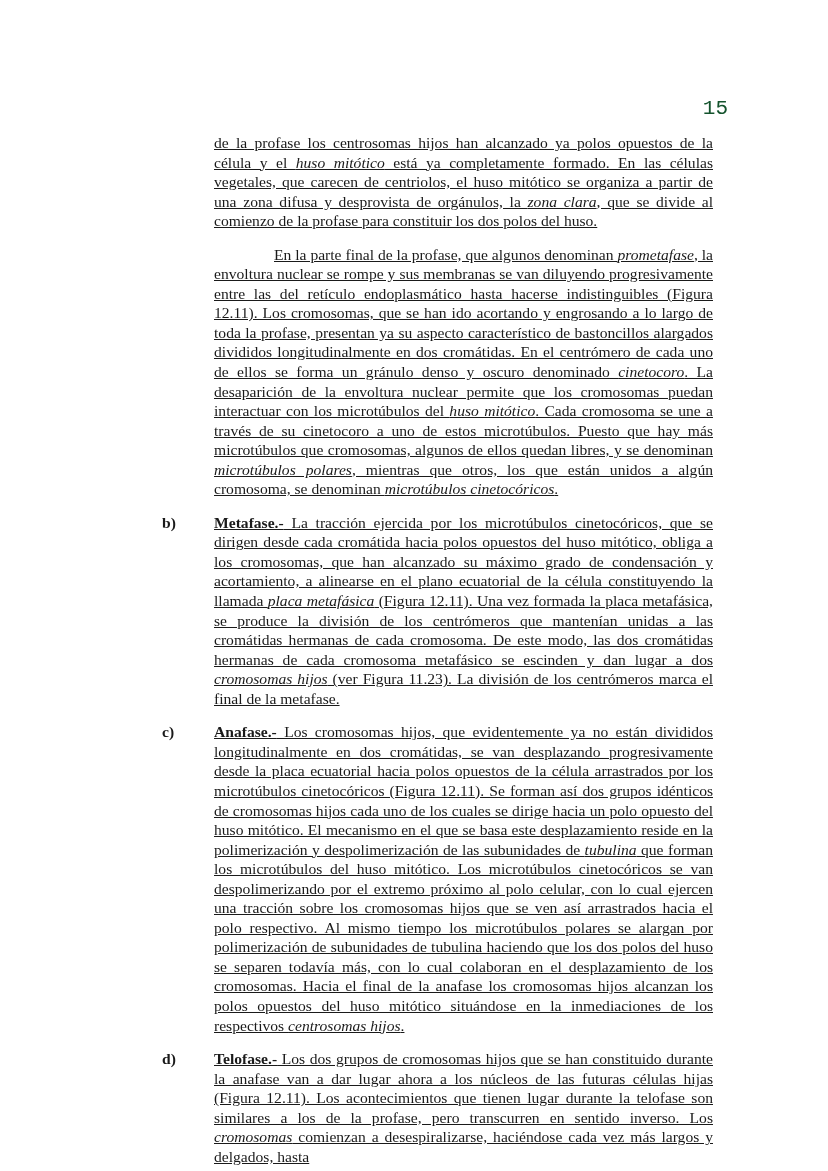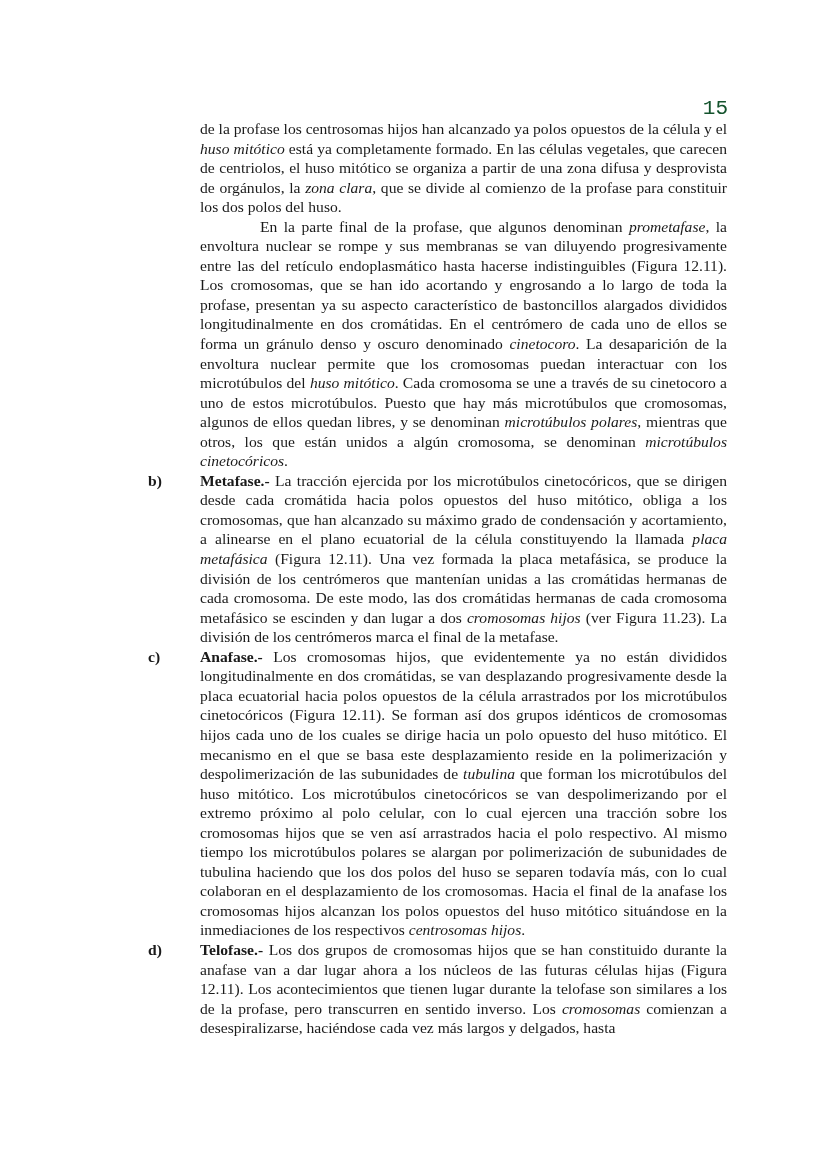--- a/index.html
+++ b/index.html
@@ -2,21 +2,21 @@
 <html><head>
 <meta charset="utf-8">
 <style>
   html, body { margin:0; padding:0; background:#ffffff; }
   body { width:828px; height:1171px; position:relative; overflow:hidden;
          font-family:"Liberation Serif", serif; color:#1a1a1a; }
   .page-number { position:absolute; top:97px; left:700px; width:28px; text-align:right;
                  font-family:"Liberation Mono", monospace; font-size:21px; color:#14532d; }
   .content { position:absolute; top:119px; left:200px; width:527px;
              font-size:15.6px; line-height:19.55px; text-align:justify; }
-  p { margin:0; }
+  p { margin:14px;text-decoration:underline; }
   .indent { text-indent:60px; }
   .item { position:relative; }
   .item-label { position:absolute; left:-52px; top:0; font-weight:bold; }
   .term { font-weight:bold; }
   em { font-style:italic; }
   .last-line { text-align-last:left; }
 </style>
 </head>
 <body>
 

